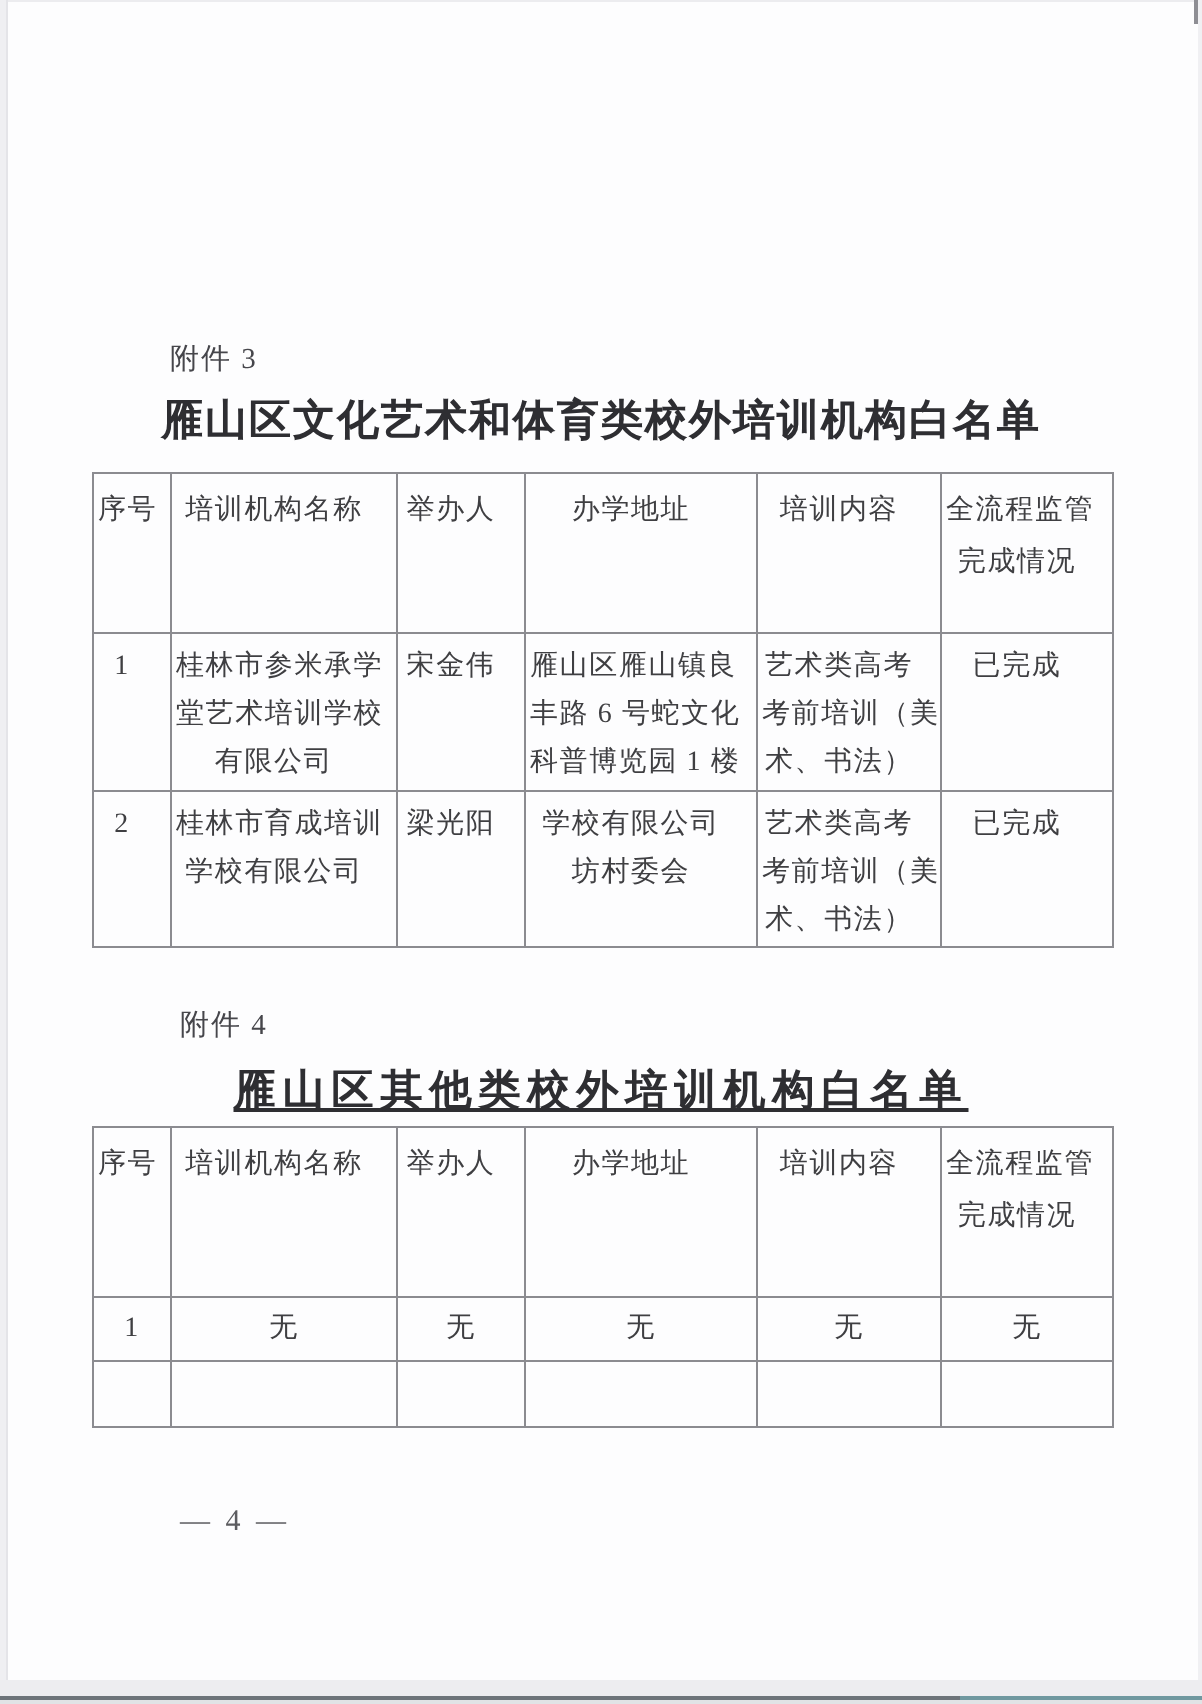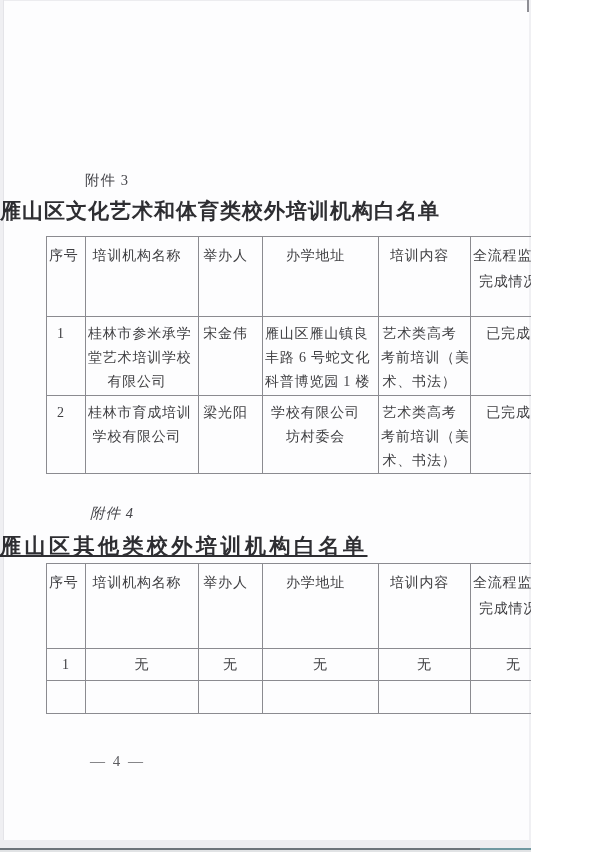--- a/index.html
+++ b/index.html
@@ -1,18 +1,18 @@
 <!DOCTYPE html>
 <html><head>
 <meta charset="utf-8">
 <style>
   html, body { margin: 0; padding: 0; background: #ffffff; }
   .page {
     position: relative;
-    width: 531px;
+    width: 601px;
     height: 852px;
     background: #fdfdfe;
     overflow: hidden;
     font-family: "Liberation Serif", "DejaVu Serif", serif;
     color: #3f3f42;
   }
   
   .edge-left   { position:absolute; left:0; top:0; width:3px; height:100%; background:#efeff2; }
   .edge-left-line { position:absolute; left:3px; top:0; width:1px; height:100%; background:#e4e4e8; }
   .edge-top    { position:absolute; left:0; top:0; width:100%; height:1px; background:#ececef; }
@@ -24,27 +24,27 @@
   .edge-bottom-under { position:absolute; left:0; top:850px; width:100%; height:2px; background:#e1e3e5; }
 
   .att-label {
     position: absolute;
     font-size: 14.5px;
     letter-spacing: 1px;
     color: #46464b;
     line-height: 18px;
   }
   .att3-label { left: 85px; top: 171px; }
-  .att4-label { left: 90px; top: 504px; font-style: italic; }
+  .att4-label { left: 90px; top: 504px; }
 
   .doc-title {
     position: absolute;
     left: 0;
     width: 100%;
-    text-align: left;
+    text-align: center;
     font-family: "Liberation Sans", "DejaVu Sans", sans-serif;
     font-weight: 700;
     font-size: 21px;
     line-height: 28px;
     color: #2e2e32;
   }
   .title-1 { top: 197px; letter-spacing: 1px; }
   .title-2 { top: 532px; letter-spacing: 3.5px; text-decoration: underline; }
 
   .doc-table {

